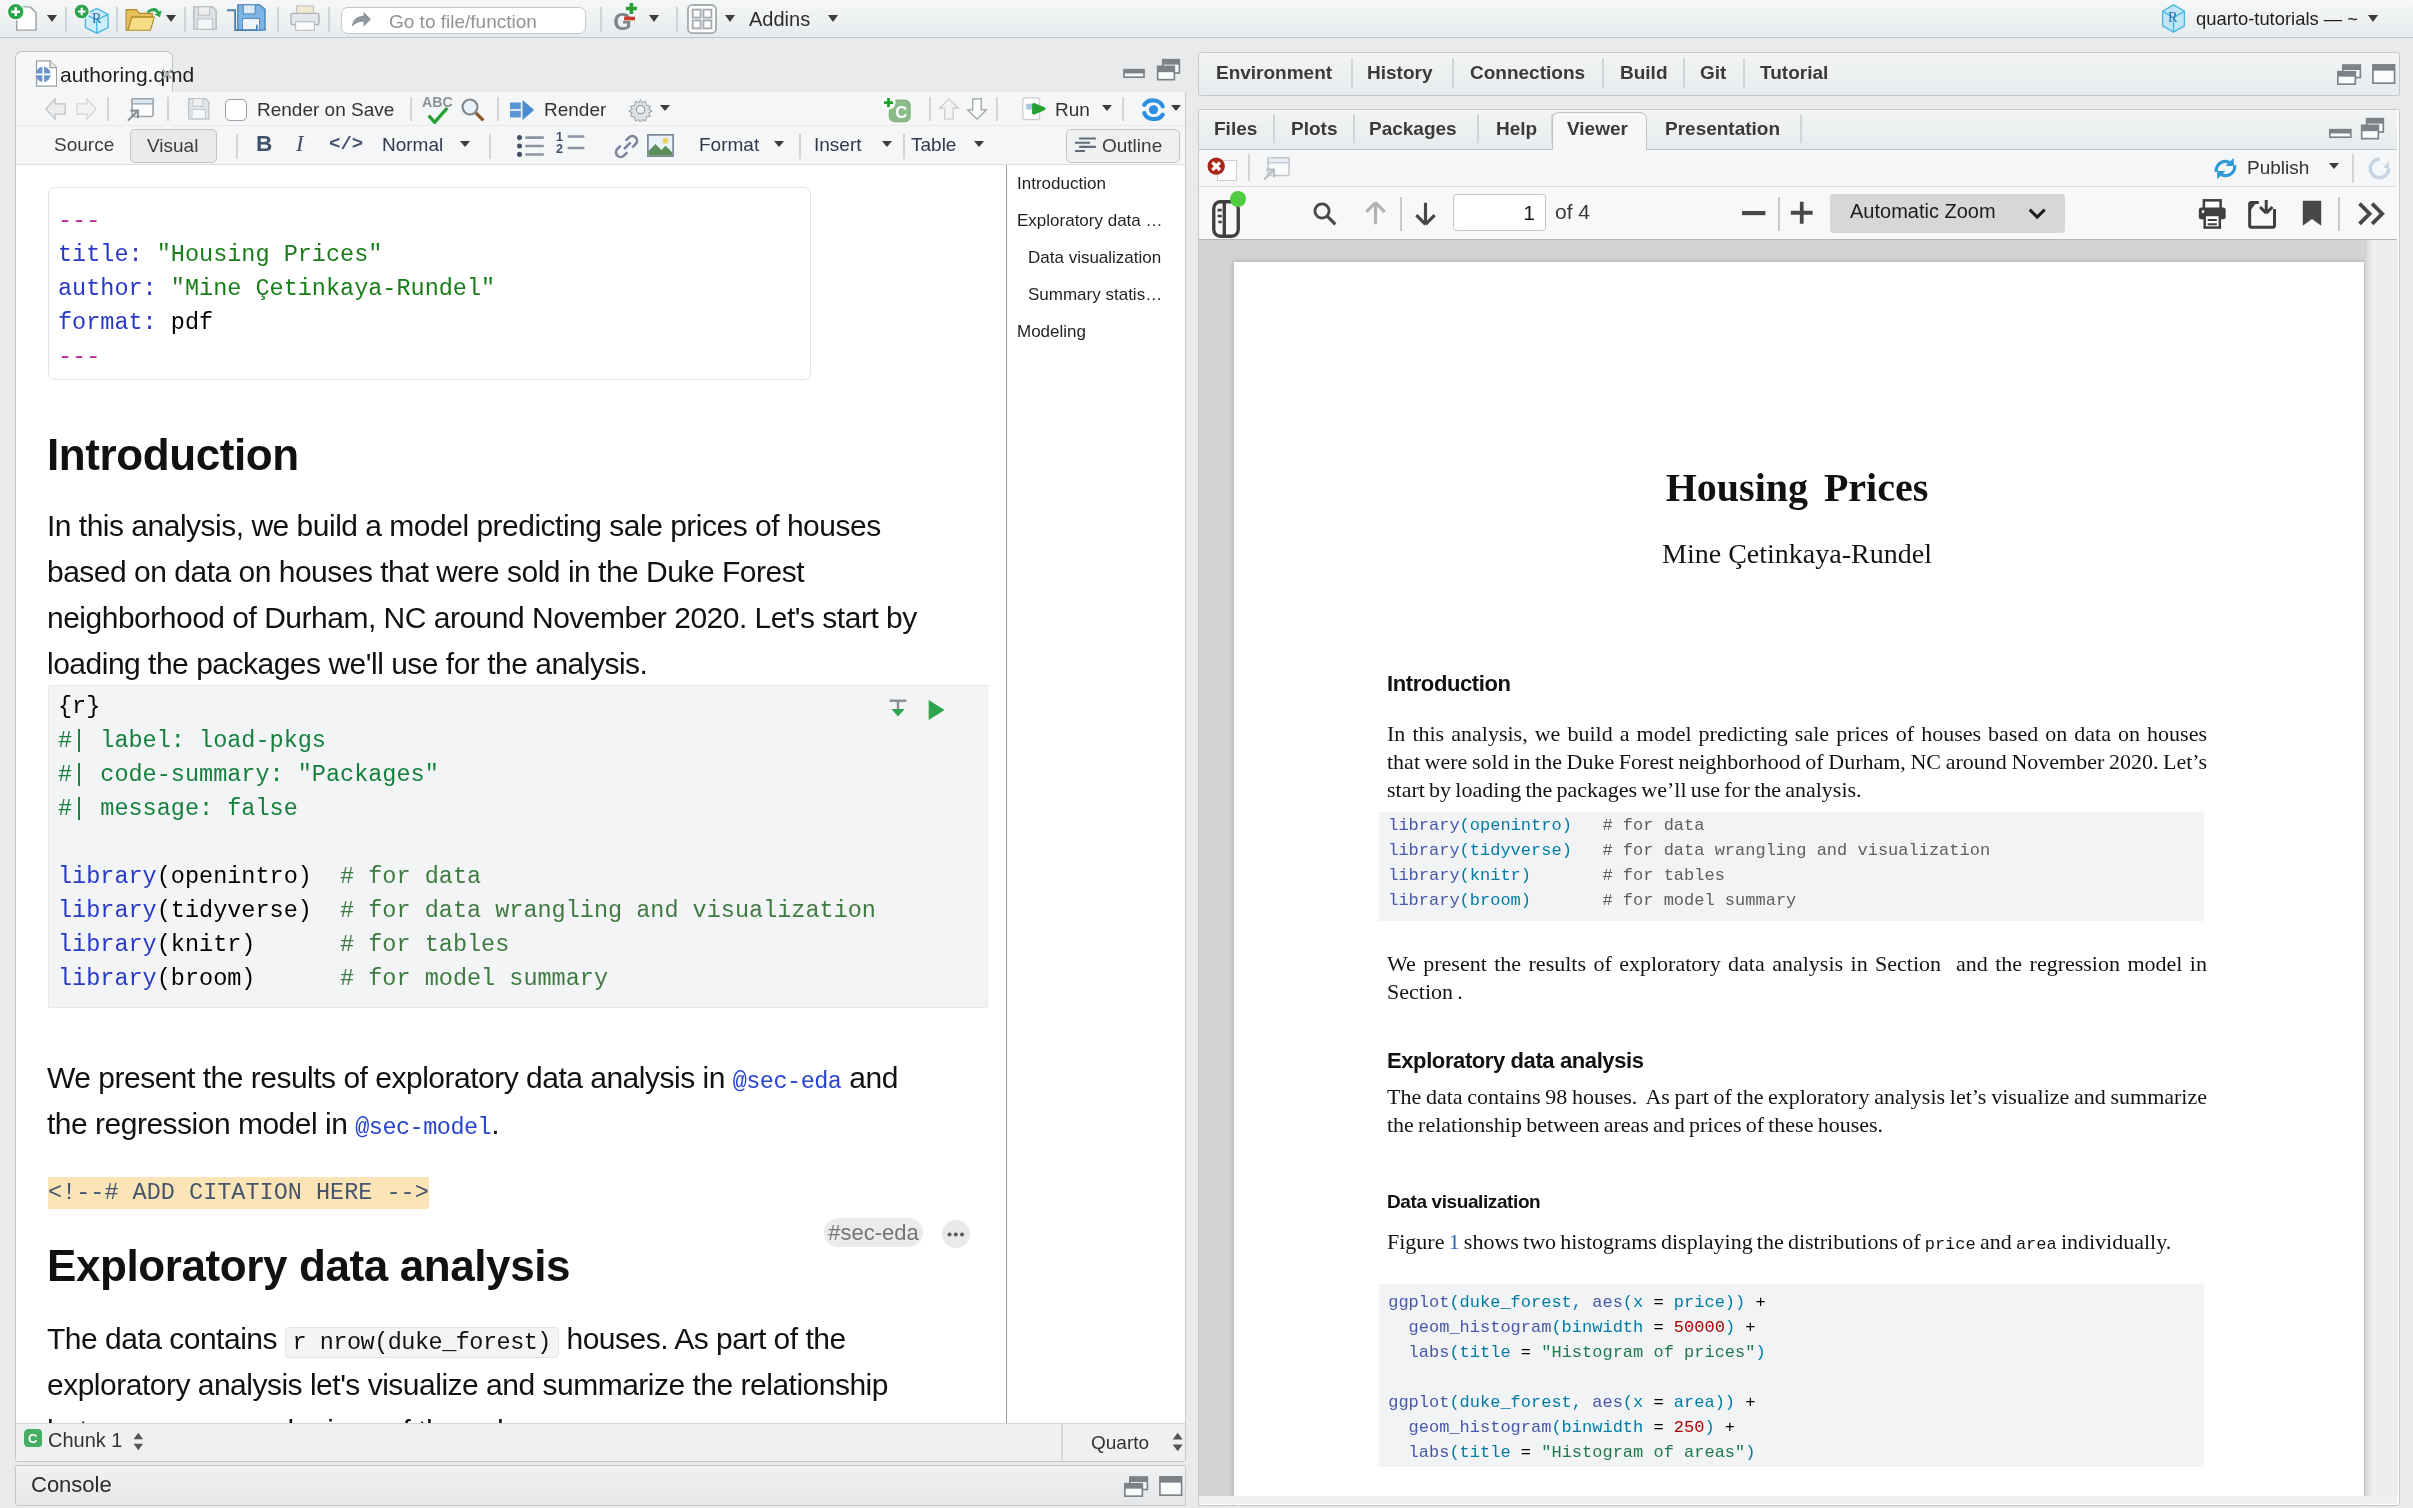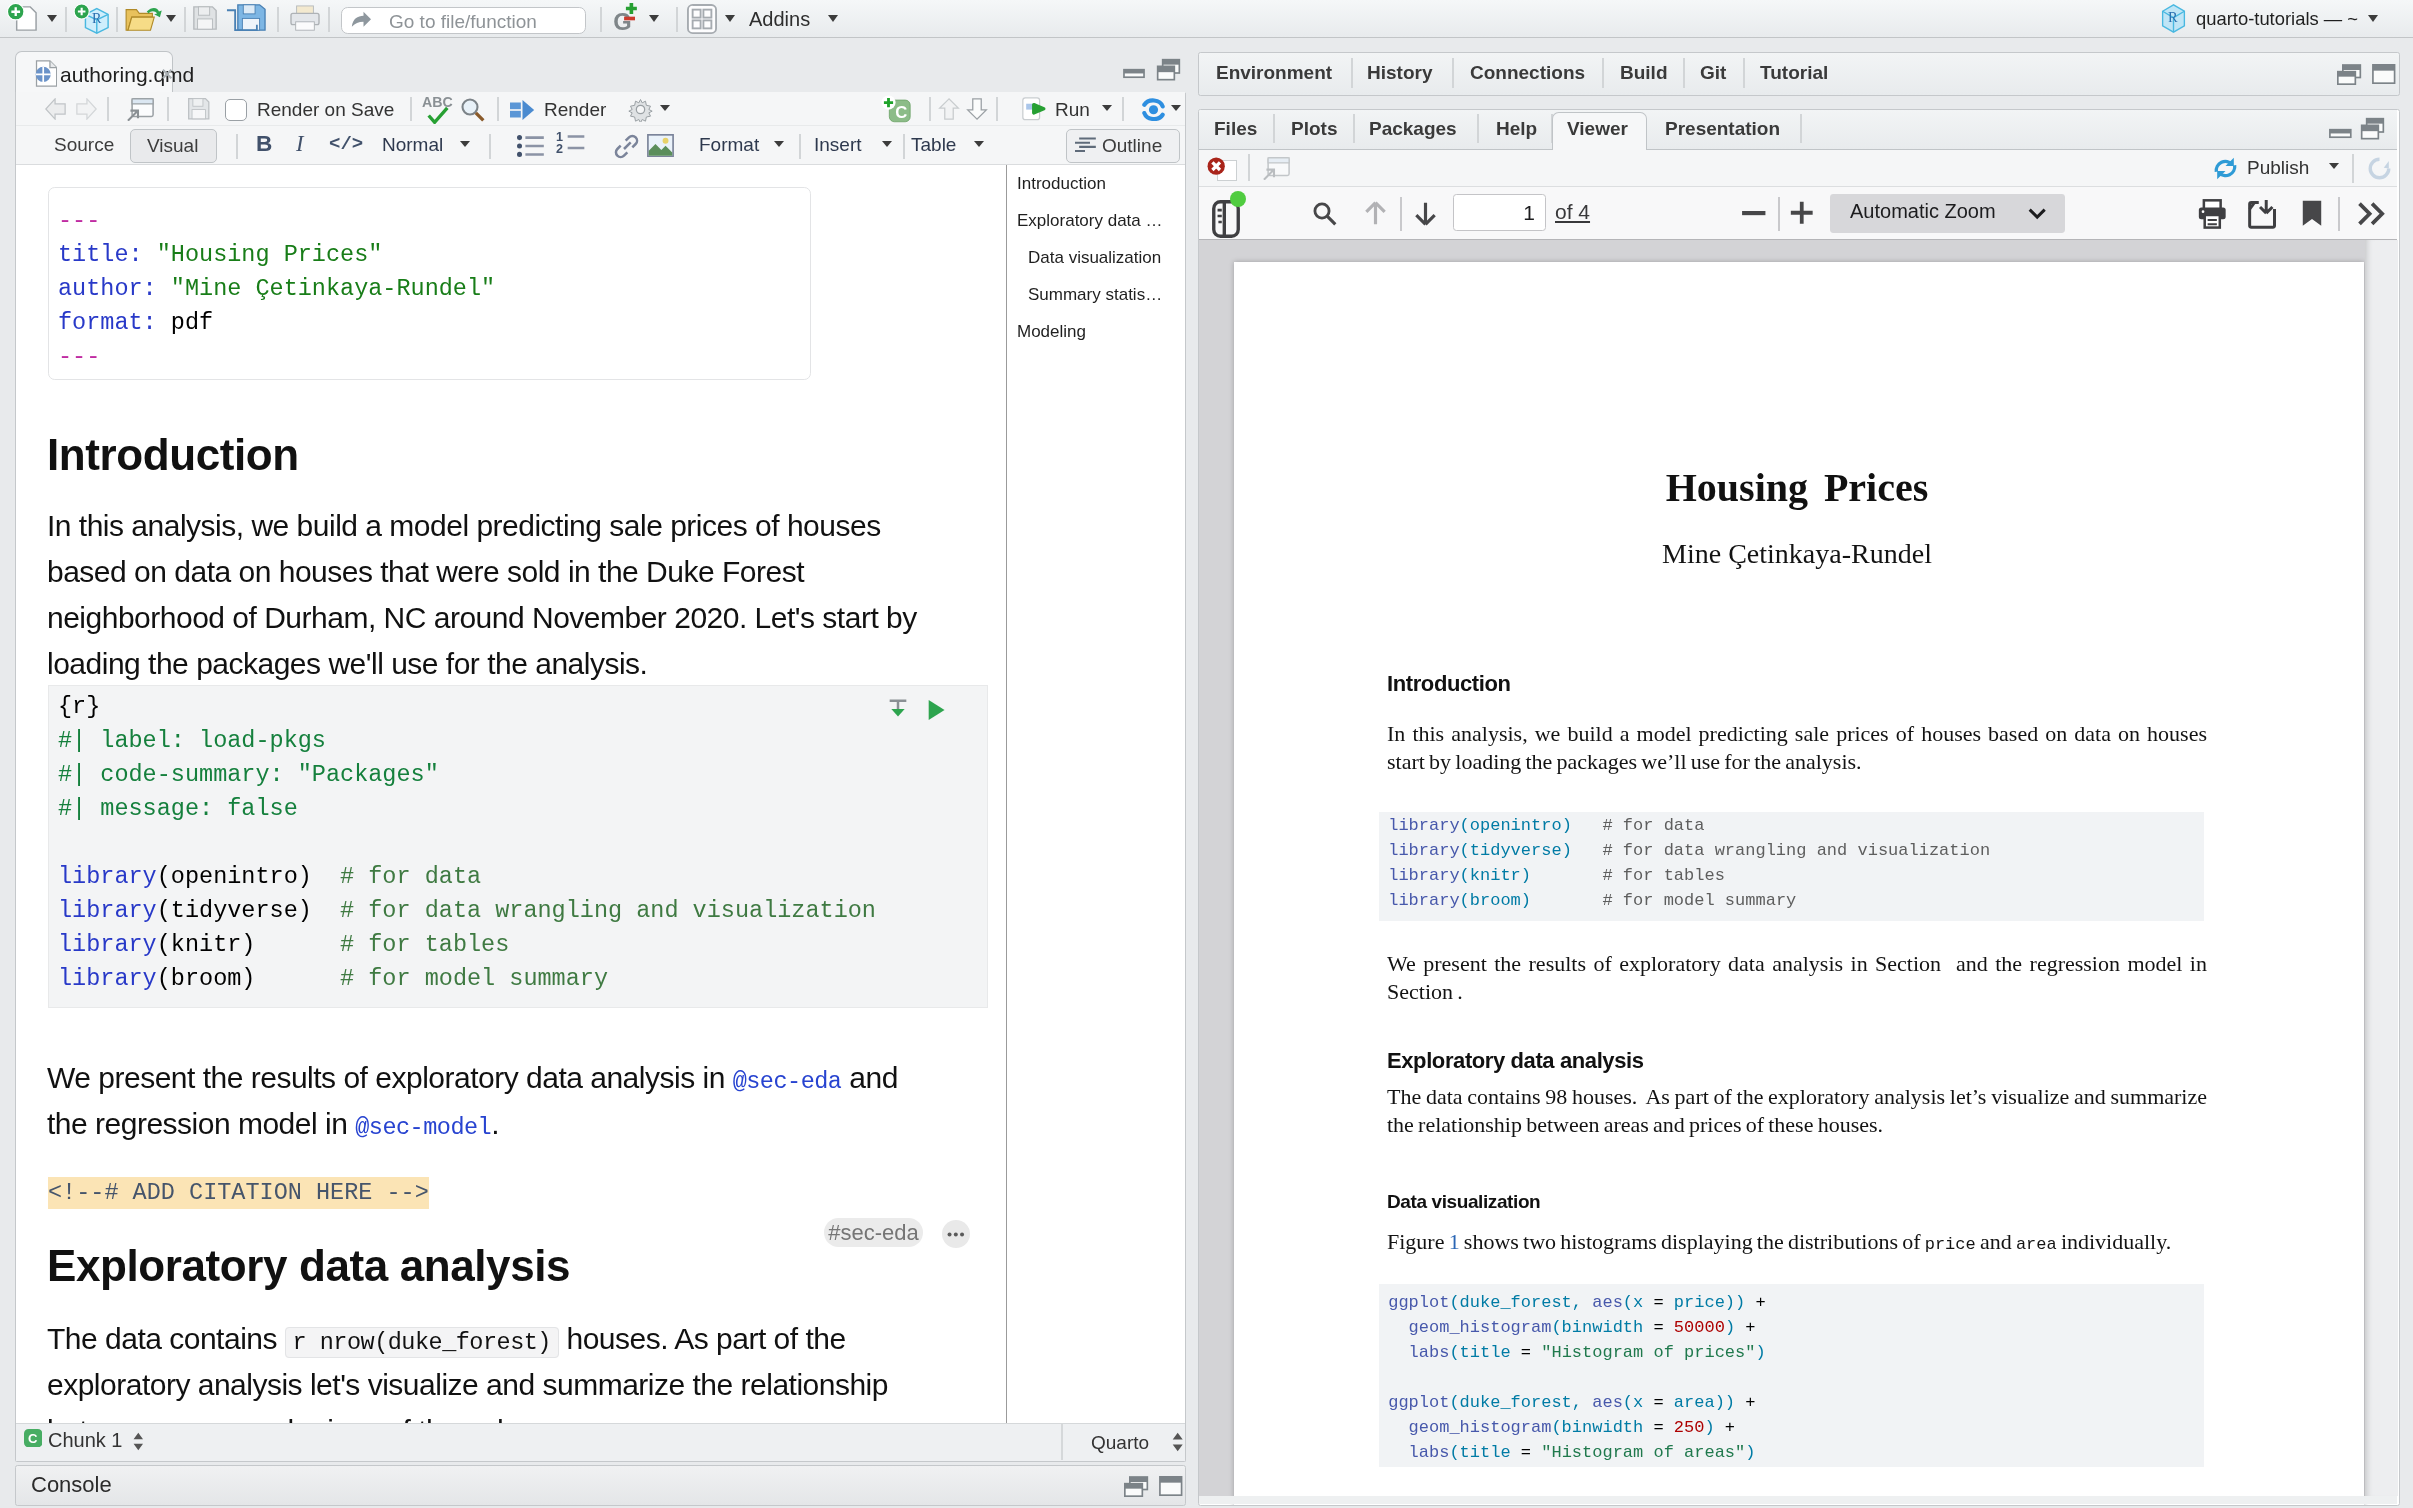--- a/index.html
+++ b/index.html
@@ -464,21 +464,21 @@
     <svg class="abs" style="left:164px;top:13.4px" width="25" height="27" viewBox="0 0 30 32">
         <path d="M15 3v26M15 3L4 14M15 3l11 11" fill="none" stroke="#b2b2b5" stroke-width="3.8"></path>
       </svg>
     <div class="tbsep" style="left:201px;top:10px;height:34px;background:#c9c9cc;"></div>
     <svg class="abs" style="left:214px;top:13.4px" width="25" height="27" viewBox="0 0 30 32">
         <path d="M15 29V3M15 29L4 18M15 29l11-11" fill="none" stroke="#474749" stroke-width="3.8"></path>
       </svg>
     <div class="abs" style="left:254px;top:6.7px;width:93px;height:37px;background:#fff;border:1.7px solid #c4c4c7;border-radius:3.4px;">
         <span class="abs" style="right:10px;top:5.9px;font-size:21px;color:#1c1c1e;">1</span>
       </div>
-    <span class="abs" style="left:356px;top:12.6px;font-size:21px;color:#38383a;text-decoration:underline;">of 4</span>
+    <span class="abs" style="left:356px;top:12.6px;font-size:21px;color:#38383a;">of 4</span>
     <svg class="abs" style="left:543px;top:23.5px" width="23.5" height="5" viewBox="0 0 28 6">
         <rect width="28" height="5" fill="#474749"></rect>
       </svg>
     <div class="tbsep" style="left:579px;top:10px;height:34px;background:#c9c9cc;"></div>
     <svg class="abs" style="left:591px;top:14.2px" width="23.5" height="23.5" viewBox="0 0 28 28">
         <path d="M14 1v26M1 14h26" stroke="#474749" stroke-width="4.5"></path>
       </svg>
     <div class="abs" style="left:631px;top:6.7px;width:235px;height:39px;background:#d7d7da;border-radius:3.4px;">
       <span class="abs" style="left:20px;top:6.7px;font-size:20px;color:#1c1c1e;">Automatic Zoom</span>
       <svg class="abs" style="left:198px;top:14.2px" width="18.4" height="11.7" viewBox="0 0 22 14">
@@ -510,20 +510,21 @@
   </div>
 
   <div class="abs" style="left:0;top:130px;width:1198px;height:1256px;background:#d3d3d6;">
     <div class="pdfpage" style="left:35px;top:1.7px;width:1130px;height:1255px;box-shadow:0 0 5px rgba(0,0,0,0.25);overflow:hidden;">
 
       <div class="abs serif" style="left:153px;top:206px;width:820px;text-align:center;font-size:40px;font-weight:bold;color:#111;line-height:1;word-spacing:5.9px;">Housing Prices</div>
       <div class="abs serif" style="left:153px;top:278px;width:820px;text-align:center;font-size:28px;color:#131313;line-height:1;">Mine Çetinkaya-Rundel</div>
       <div class="abs" style="left:153px;top:411px;font-size:22px;font-weight:bold;color:#111;line-height:1;letter-spacing:-0.4px;">Introduction</div>
       <div class="abs pdf-serif" style="left:153px;top:458px;width:820px;">
         <div class="pdf-line">In this analysis, we build a model predicting sale prices of houses based on data on houses</div>
+        <div class="pdf-line">that were sold in the Duke Forest neighborhood of Durham, NC around November 2020. Let’s</div>
         <div class="pdf-line" style="text-align-last:left;">start by loading the packages we’ll use for the analysis.</div>
       </div>
 
       <div class="abs pdf-mono" style="left:145px;top:550px;width:825px;background:#f1f3f5;padding:1.7px 0 7.5px 9.2px;white-space:pre;"><span class="kw">library</span><span class="ot">(openintro)</span>   <span class="co"># for data</span>
 <span class="kw">library</span><span class="ot">(tidyverse)</span>   <span class="co"># for data wrangling and visualization</span>
 <span class="kw">library</span><span class="ot">(knitr)</span>       <span class="co"># for tables</span>
 <span class="kw">library</span><span class="ot">(broom)</span>       <span class="co"># for model summary</span></div>
       <div class="abs pdf-serif" style="left:153px;top:688px;width:820px;">
         <div class="pdf-line">We present the results of exploratory data analysis in Section&nbsp; and the regression model in</div>
         <div class="pdf-line" style="text-align-last:left;">Section .</div>

